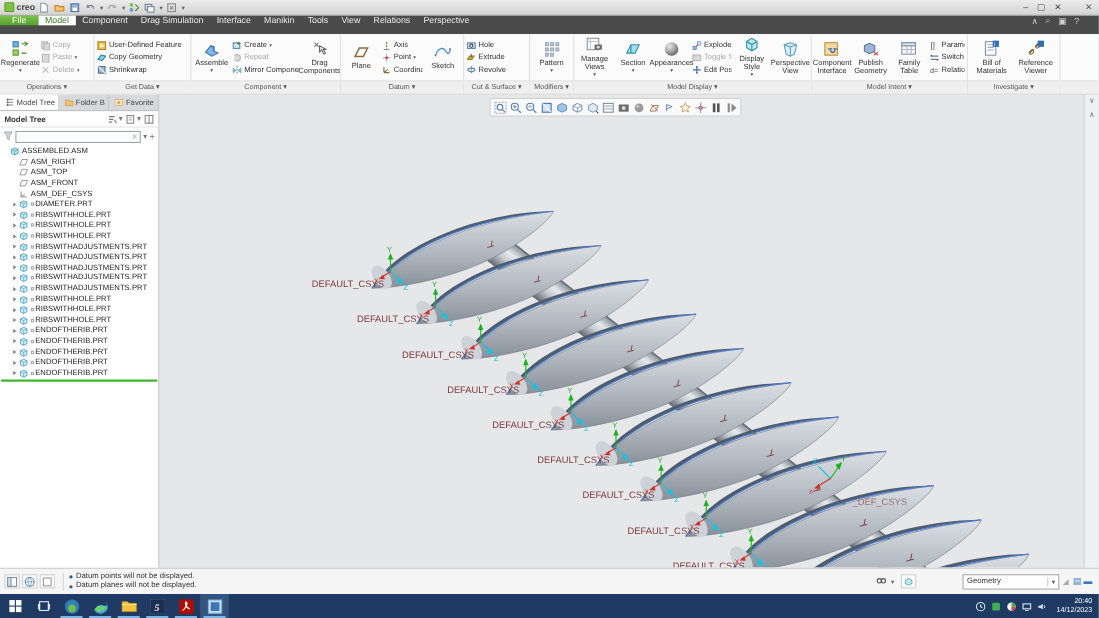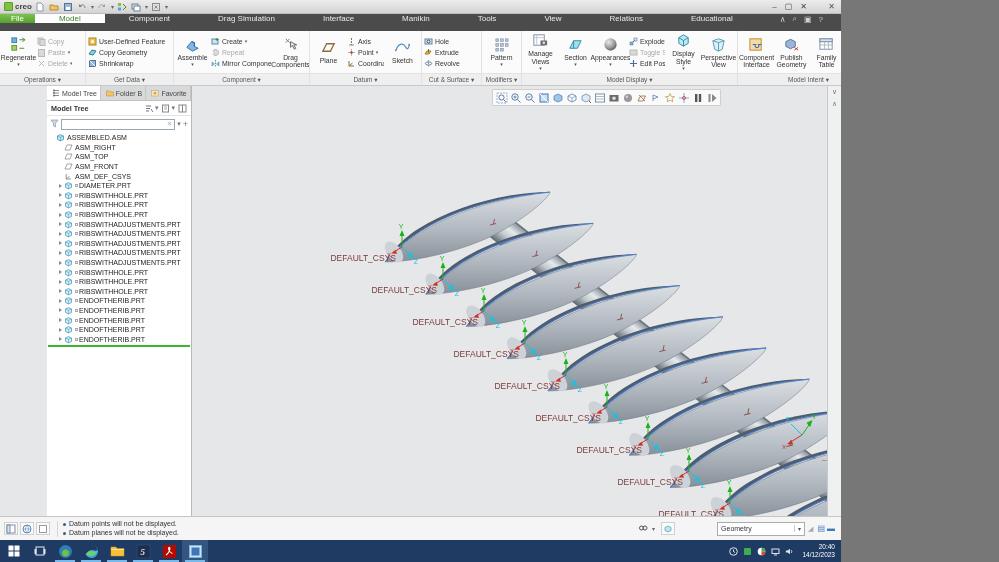--- a/index.html
+++ b/index.html
@@ -1,34 +1,34 @@
 <!DOCTYPE html>
 <html><head>
 <meta charset="utf-8">
 <style>
   * { margin:0; padding:0; box-sizing:border-box; }
   html,body { background:#777; }
-  .screen{ width:841px; height:562px; position:relative; font-family:"Liberation Sans",sans-serif; background:#e6e7e9; overflow:hidden; border:0; }
+  .screen{ width:999px; height:562px; position:relative; font-family:"Liberation Sans",sans-serif; background:#e6e7e9; overflow:hidden; border:0; }
 
   
   .titlebar{ height:14px; background:linear-gradient(#ececec,#d4d4d4); display:flex; align-items:center; font-size:7.5px; color:#3c3c3c; border-bottom:1px solid #bdbdbd; position:relative;}
   .qat{ display:flex; align-items:center; gap:3px; padding-left:4px; }
   .brand{ display:flex; align-items:center; gap:2px; font-size:8px; color:#444; font-weight:bold;}
   .brandbox{ width:9px; height:9px; background:#7ec242; border:1px solid #5d9c2c; border-radius:1px;}
   .qicon{ width:11px; height:11px; display:inline-flex; align-items:center; justify-content:center;}
   .qicon svg{ width:10px; height:10px;}
   .qcaret{ font-size:6px; color:#666;}
   .wtitle{ position:absolute; left:50%; transform:translateX(-50%); white-space:nowrap; color:#3a3a3a;}
   .winctl{ margin-left:auto; display:flex; gap:8px; padding-right:34px; color:#444; font-size:8px;}
   .winctl span{ cursor:default;}
   .strip-x{ position:absolute; right:6px; top:2px; color:#555; font-size:8px;}
 
   
   .tabbar{ height:17px; background:#4b4b4b; display:flex; align-items:flex-start; font-size:8px; color:#e9e9e9;}
-  .tab{ padding:0 24px; display:flex; align-items:center; white-space:nowrap;}
+  .tab{ padding:0 6px; display:flex; align-items:center; white-space:nowrap;}
   .tab.file{ background:linear-gradient(#7cc24f,#58a12e); color:#fff; padding:0 11px;}
   .tab.active{ background:#fdfdfd; color:#3d822a; }
   .tabbar-right{ margin-left:auto; display:flex; align-items:center; gap:7px; padding-right:18px; color:#cfcfcf; font-size:8px;}
 
   
   .ribbon{ display:flex; height:55px; background:#fbfbfb; border-bottom:1px solid #c9c9c9;}
   .rgroup{ display:flex; flex-direction:column; border-right:1px solid #e2e2e2; flex:none;}
   .rgc{ flex:1; display:flex; align-items:center; padding:1px 2px; gap:2px; overflow:hidden;}
   .rgl{ height:12px; background:#efefef; border-top:1px solid #e3e3e3; font-size:6.5px; color:#555; text-align:center; line-height:12px; white-space:nowrap; overflow:hidden;}
   .bb{ width:33px; flex:none; display:flex; flex-direction:column; align-items:center; justify-content:center; font-size:6.8px; line-height:1.1; text-align:center; color:#333; gap:1px;}
@@ -37,21 +37,21 @@
   .stack{ display:flex; flex-direction:column; justify-content:center; gap:2px; overflow:hidden;}
   .sb{ display:flex; align-items:center; gap:2px; font-size:6.9px; color:#333; white-space:nowrap;}
   .sb svg{ width:9px; height:9px; flex:none;}
   .scaret{ font-size:5px; color:#666;}
   .dis{ color:#a9a9a9 !important;}
   .dis svg *{ stroke:#b9b9b9 !important; fill:#d9d9d9 !important;}
   .rfill{ flex:1; display:flex; flex-direction:column;}
   .rfill .rgl{ border-top:1px solid #e3e3e3;}
 
   
-  .main{ display:flex; height:430px; position:relative;margin-left:47px;}
+  .main{ display:flex; height:430px; position:relative;}
   .leftpanel{ width:145px; flex:none; background:#fff; border-right:1px solid #b8b8b8; display:flex; flex-direction:column; font-size:7px;}
   .ptabs{ height:15px; background:#d7d9da; display:flex; align-items:stretch; border-bottom:1px solid #c2c2c2;}
   .ptab{ display:flex; align-items:center; gap:2px; padding:0 5px; color:#444; white-space:nowrap; overflow:hidden; border-right:1px solid #c6c6c6;}
   .ptab.active{ background:#fff; }
   .ptab svg{ width:8px; height:8px; flex:none;}
   .phdr{ height:15px; display:flex; align-items:center; padding:0 4px; gap:3px; border-bottom:1px solid #e4e4e4;}
   .phdr .t{ font-weight:bold; color:#333; font-size:7.2px; flex:1;}
   .hicon{ color:#777; font-size:7px; display:flex; align-items:center; gap:1px;}
   .pfilter{ height:16px; display:flex; align-items:center; padding:0 3px; gap:2px;}
   .funnel{ color:#888;}
@@ -174,21 +174,21 @@
   <div class="tabbar">
     <div class="tab file">File</div>
     <div class="tab active">Model</div>
     <div class="tab">Component</div>
     <div class="tab">Drag Simulation</div>
     <div class="tab">Interface</div>
     <div class="tab">Manikin</div>
     <div class="tab">Tools</div>
     <div class="tab">View</div>
     <div class="tab">Relations</div>
-    <div class="tab">Educational</div>
+    <div class="tab">Perspective</div>
     <div class="tabbar-right">
       <span>∧</span>
       <span>⌕</span>
       <span>▣</span>
       <span>?</span>
     </div>
   </div>
 
   <div class="ribbon">
 

